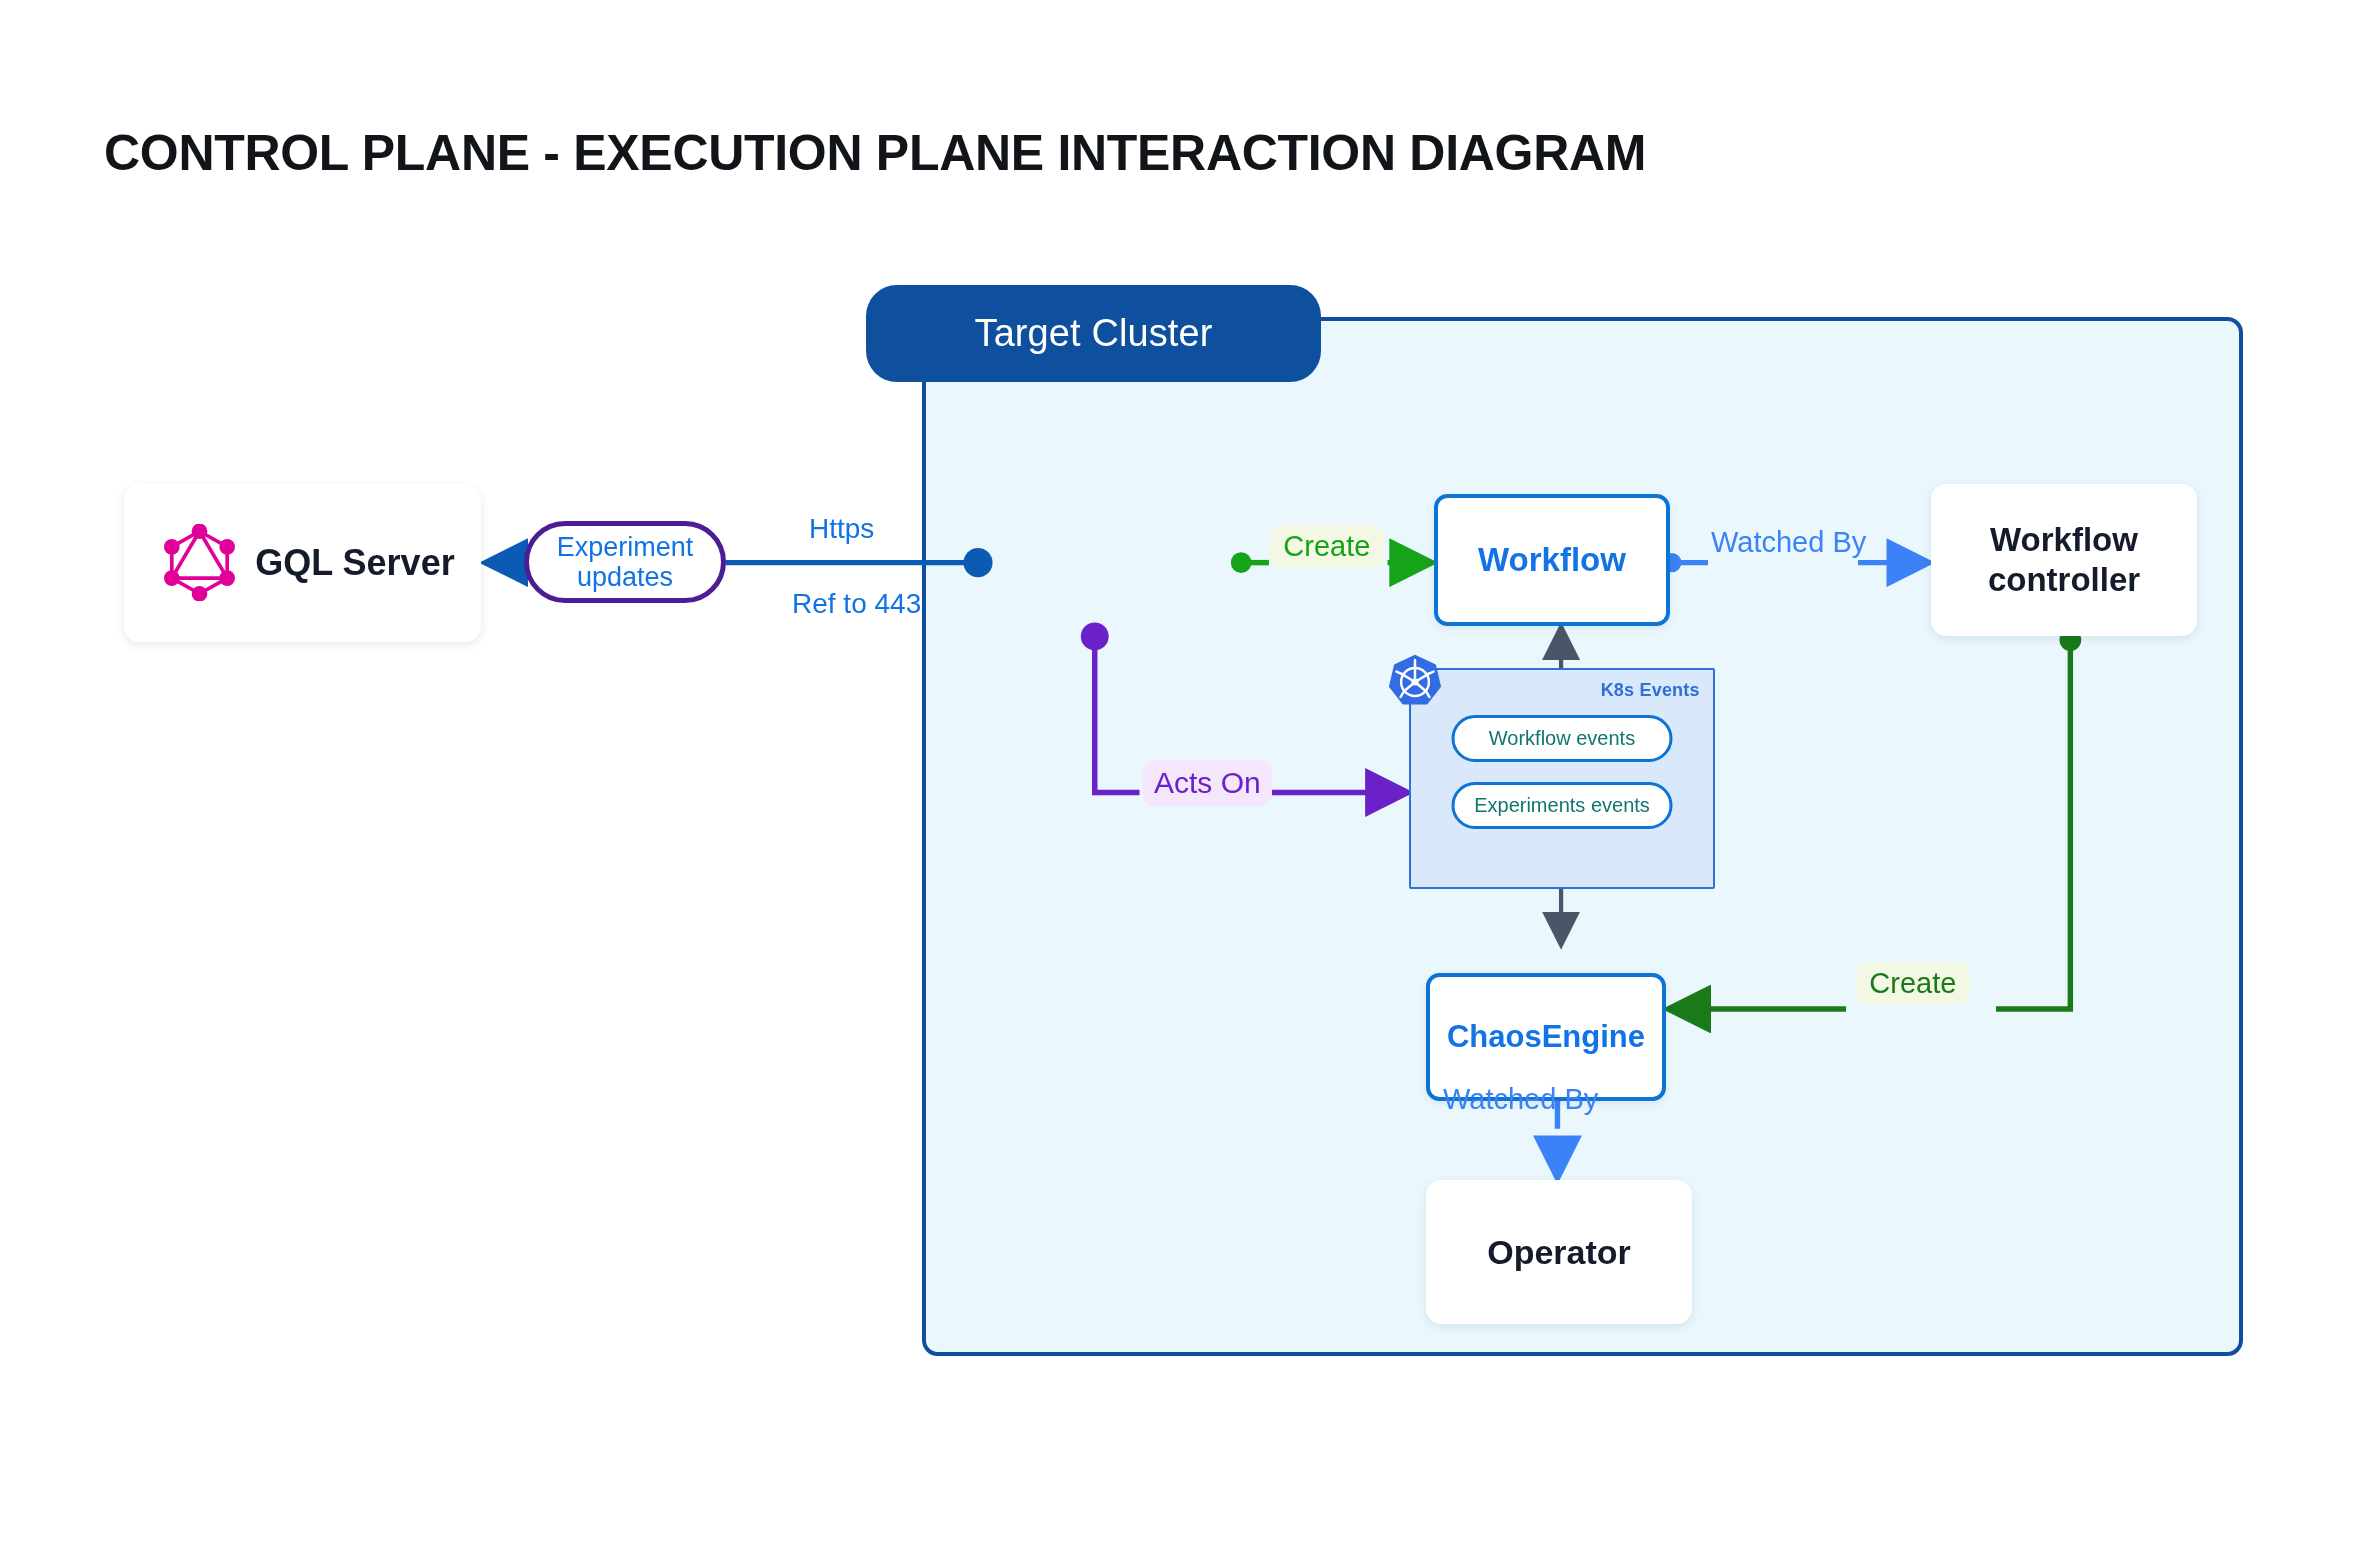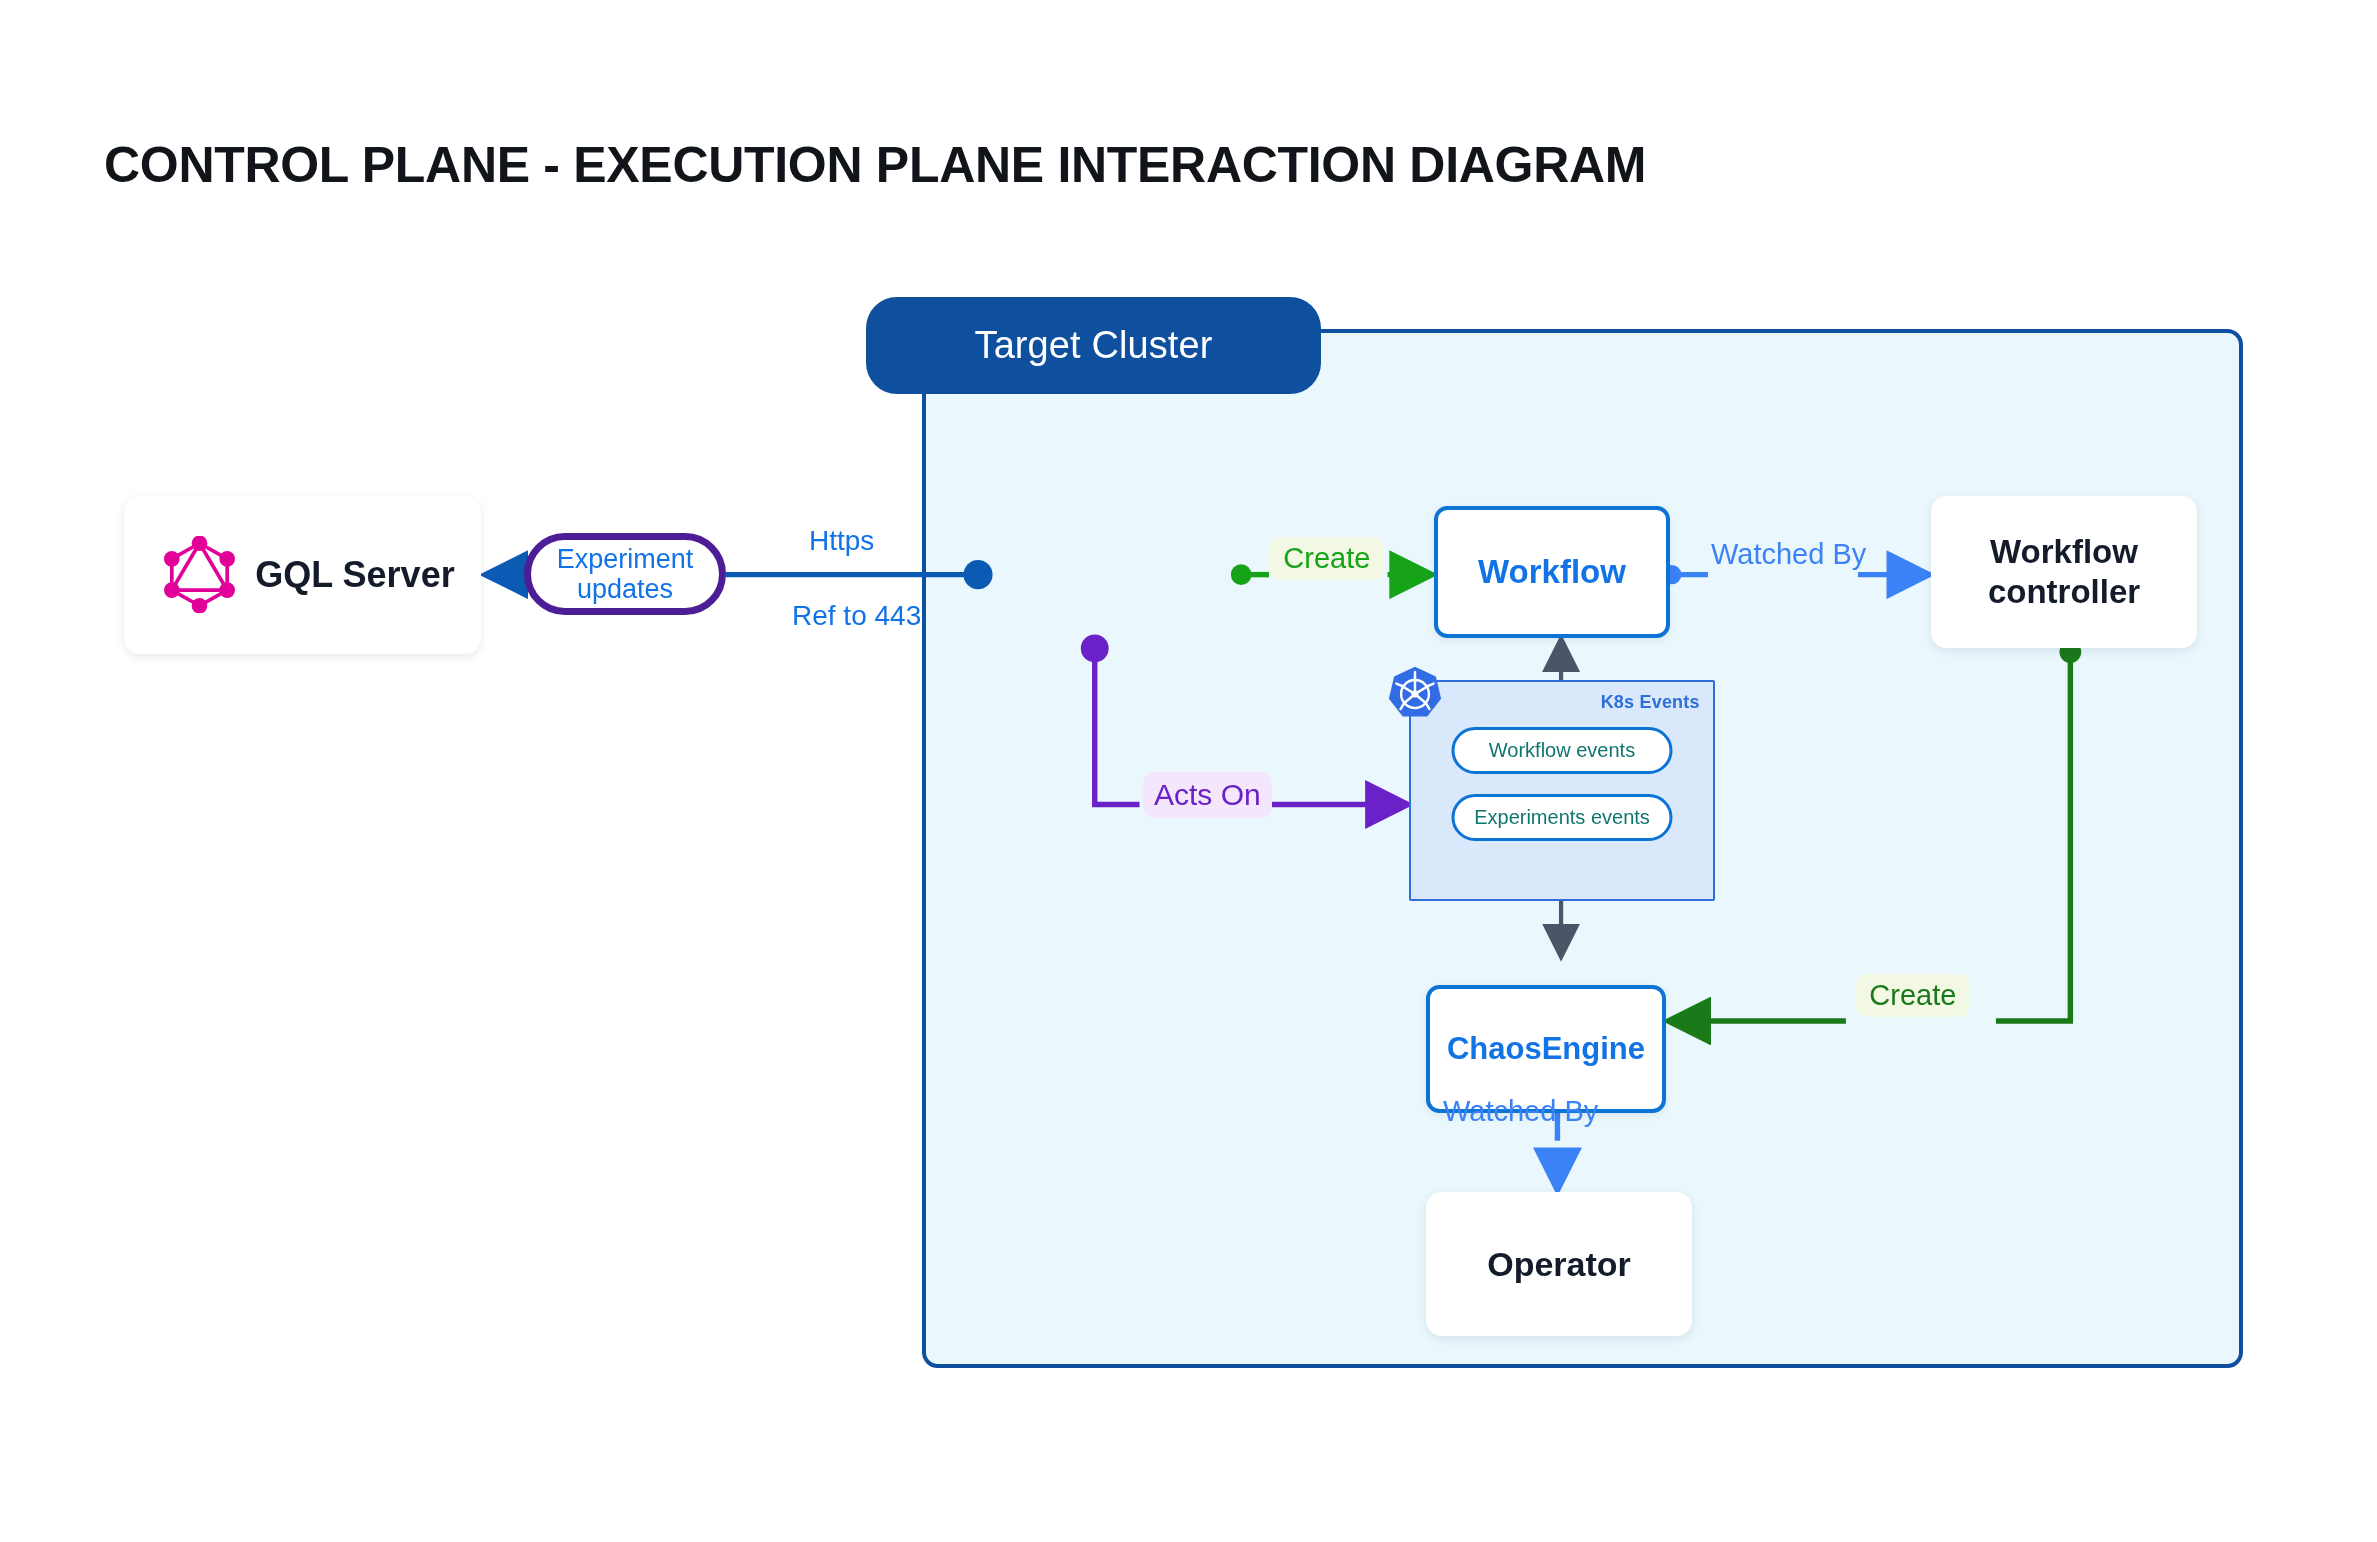--- a/index.html
+++ b/index.html
@@ -10,21 +10,21 @@
   body {
     width: 2377px;
     height: 1542px;
     position: relative;
     font-family: "Liberation Sans", sans-serif;
     overflow: hidden;
   }
 
   #stage {
     position: absolute;
-    left: 0; top: 12px;
+    left: 0; top: 0;
     width: 2377px;
     height: 1456px;
   }
 
   
   .page-title {
     position: absolute;
     left: 104px;
     top: 124px;
     font-size: 50px;
@@ -164,21 +164,21 @@
     display: flex;
     align-items: center;
     justify-content: center;
     white-space: nowrap;
     box-sizing: border-box;
   }
   .lbl-experiment-updates {
     left: 524px; top: 521px;
     width: 202px; height: 82px;
     background: #ffffff;
-    border: 7px solid #4c1d95;
+    border: 5px solid #4c1d95;
     border-radius: 42px;
     color: #1273e6;
     font-size: 27px;
     line-height: 1.12;
     text-align: center;
     flex-direction: column;
   }
   .lbl-https {
     left: 809px; top: 513px;
     font-size: 28px; color: #1273e6;

